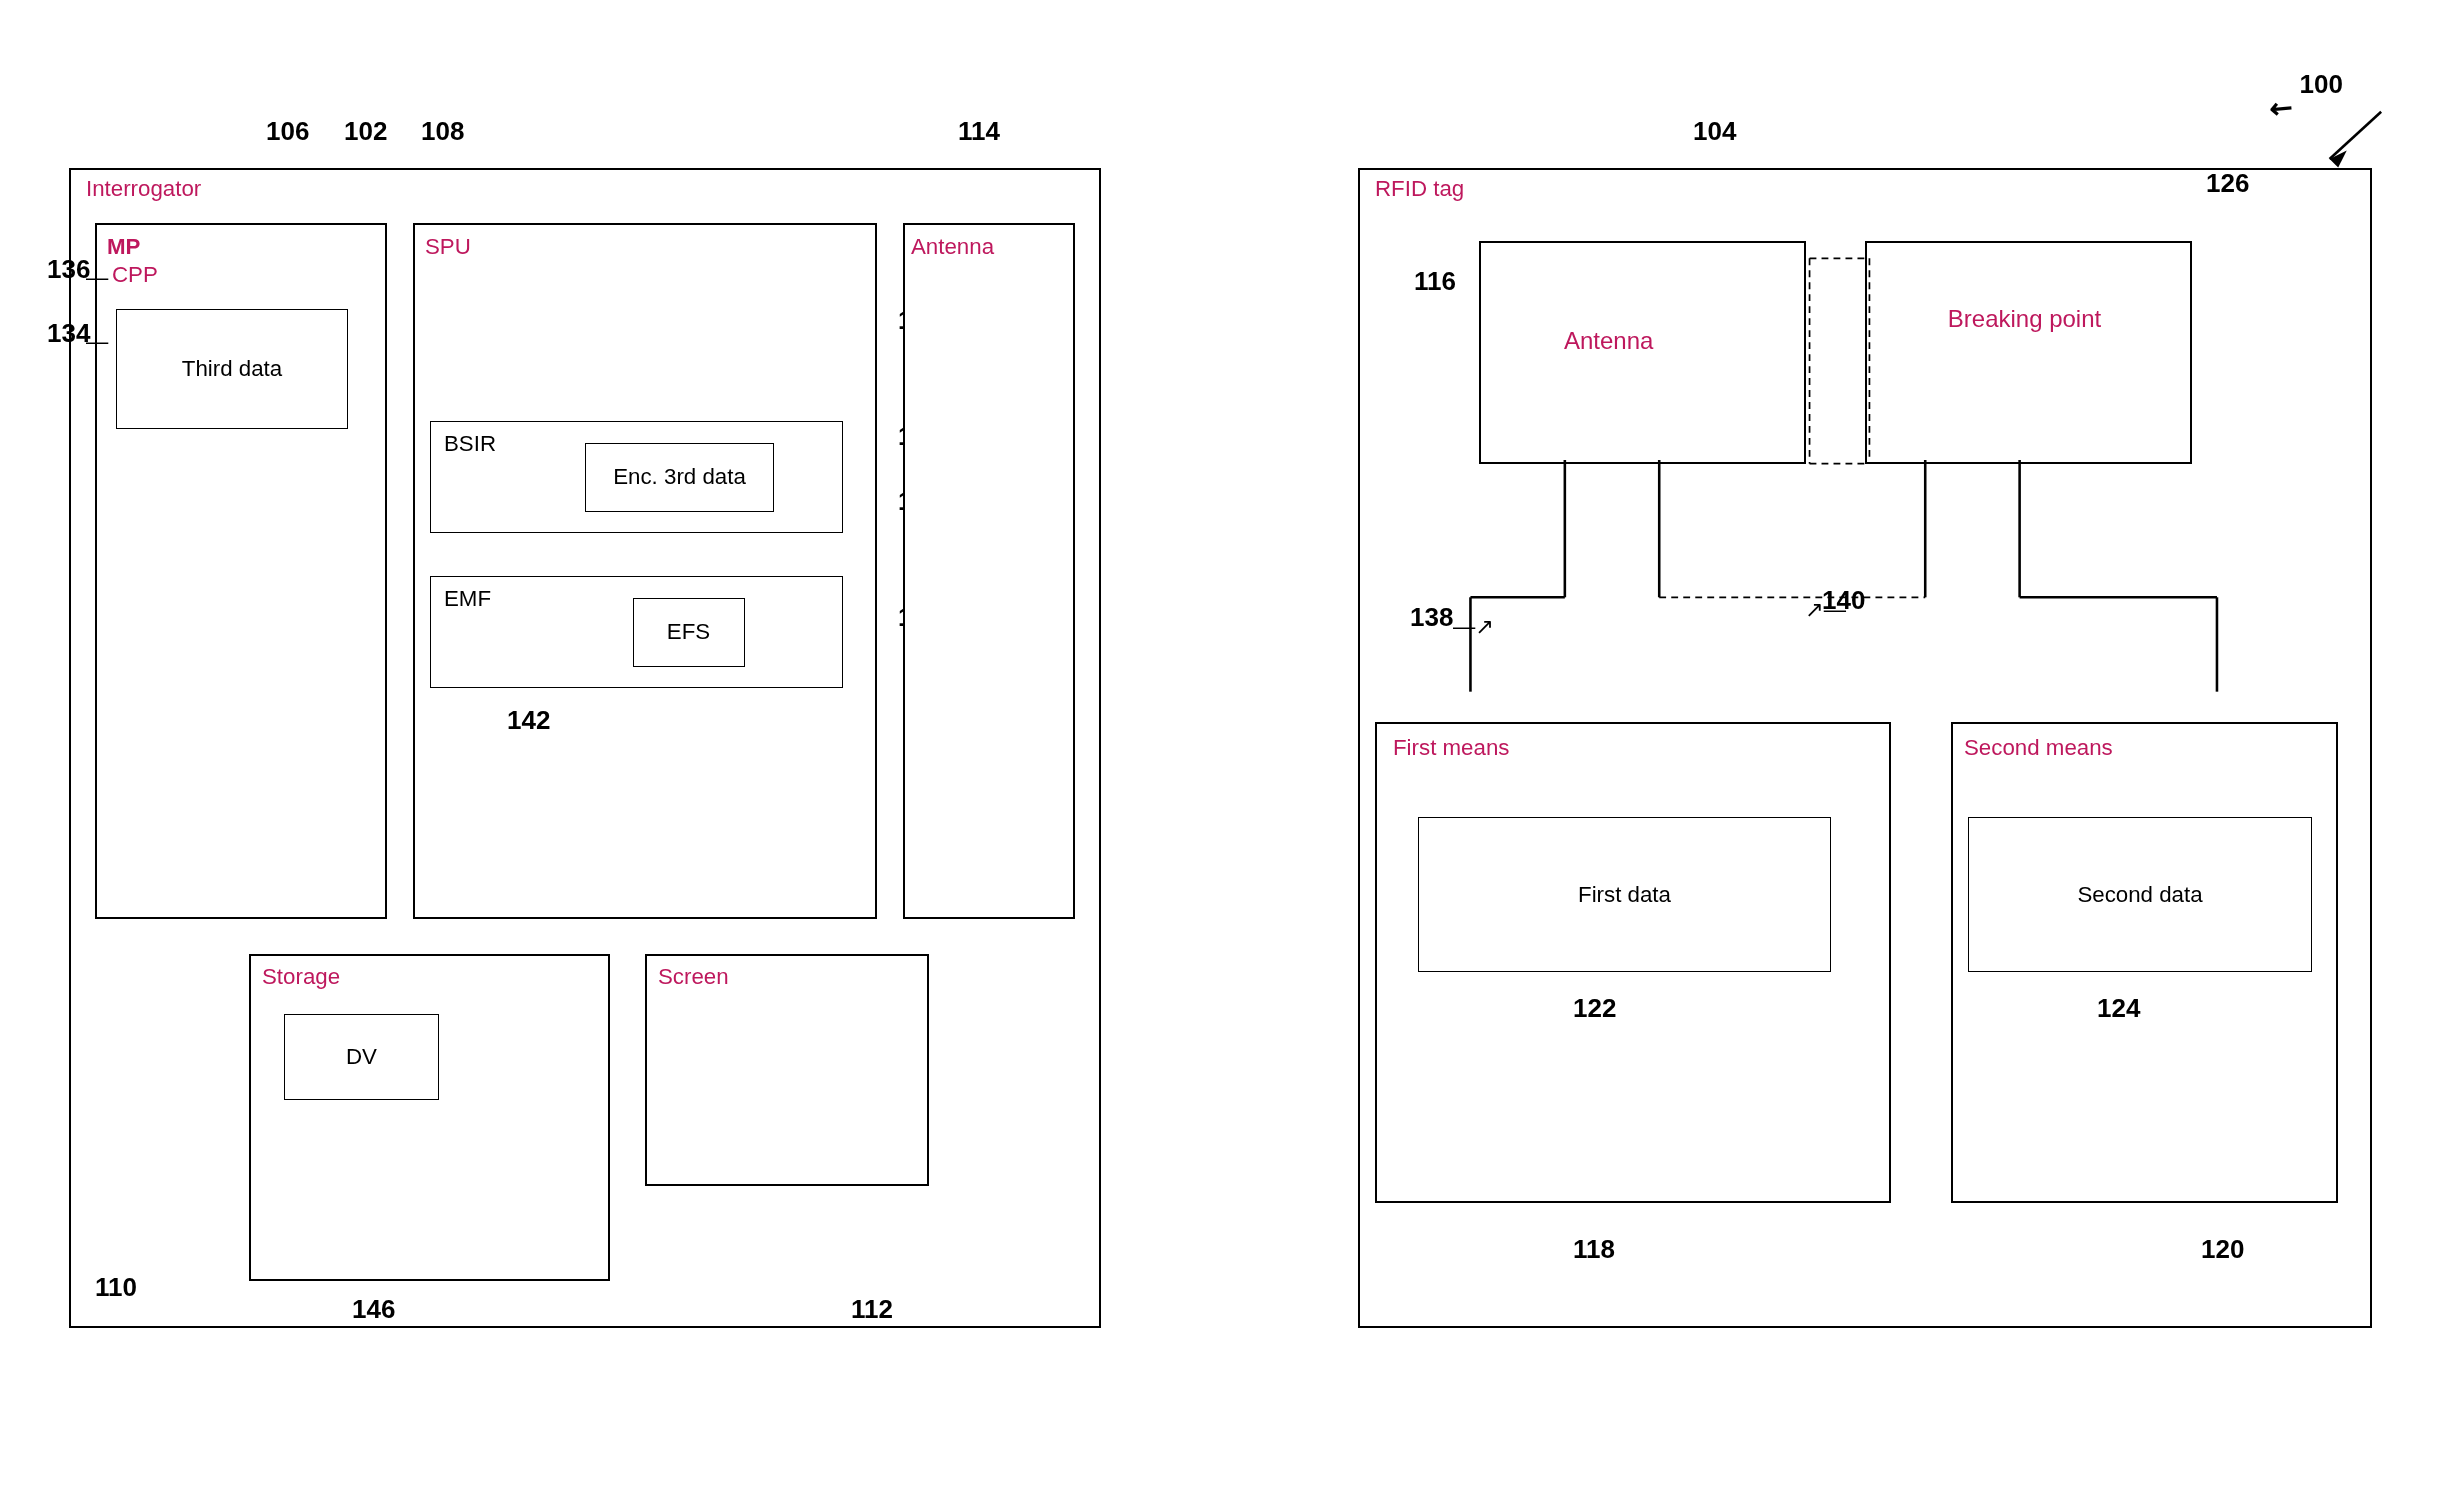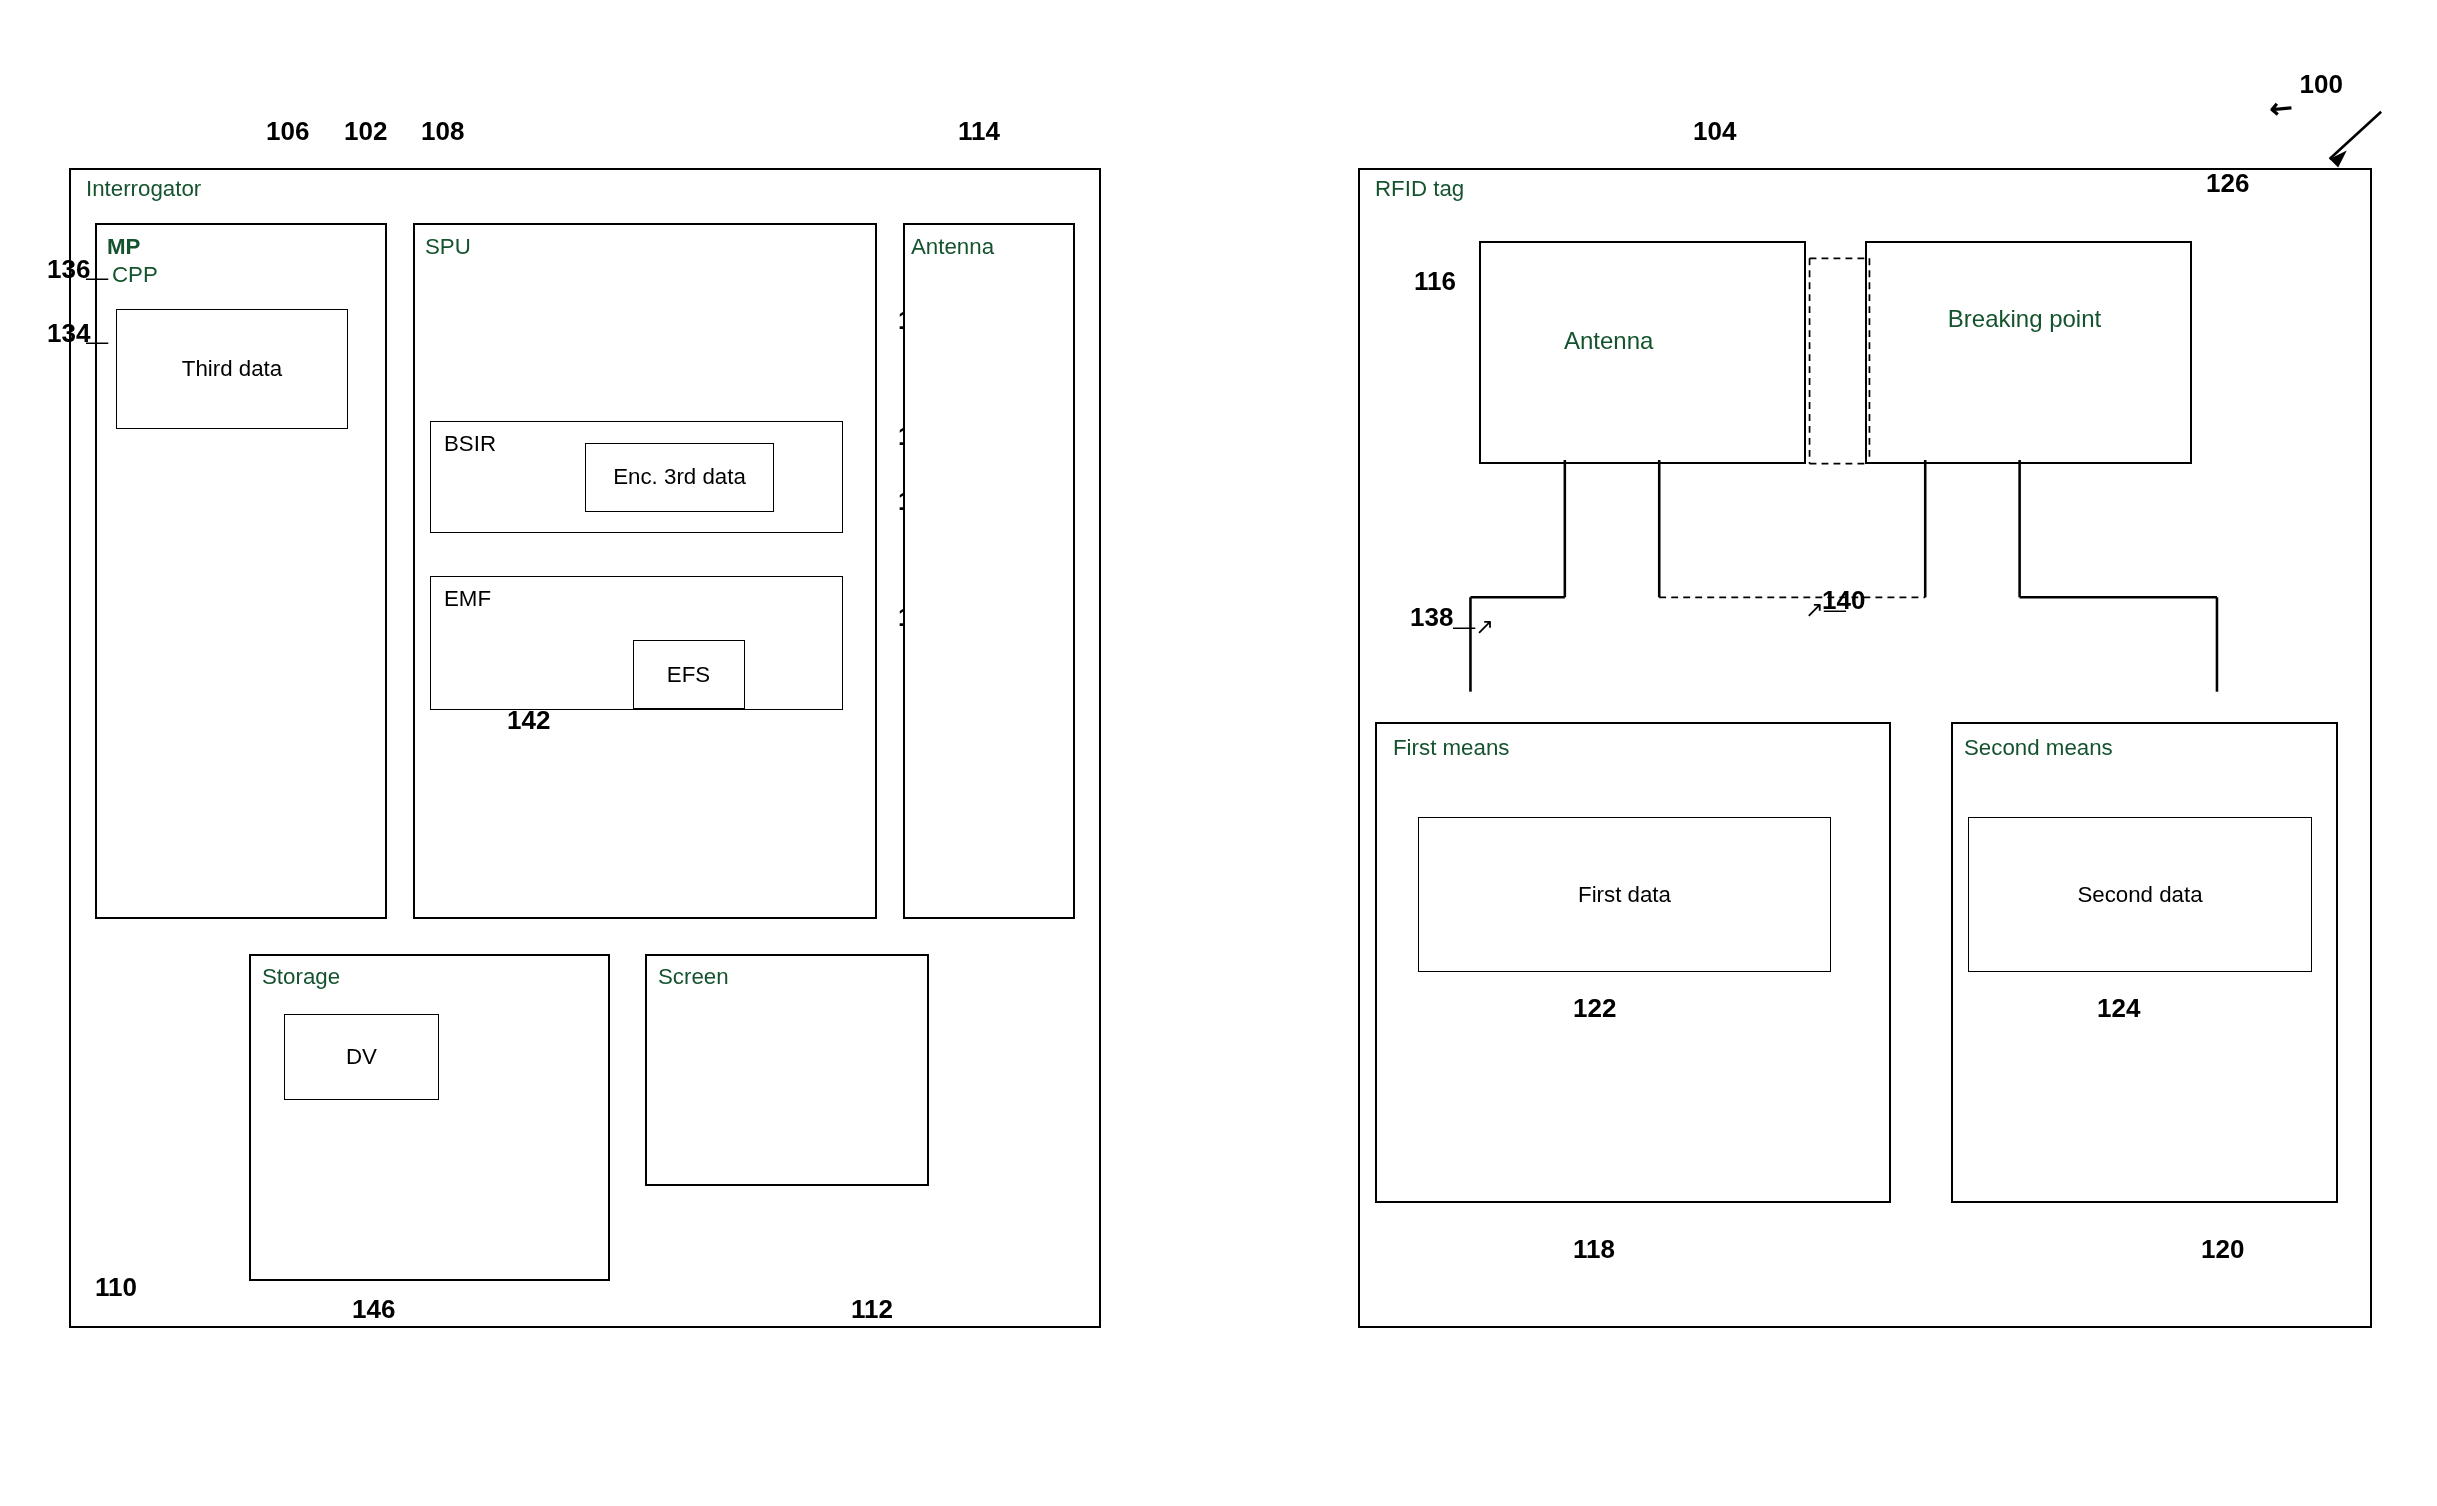--- a/index.html
+++ b/index.html
@@ -18,21 +18,21 @@
     }
     .box {
       position: absolute;
       border: 2.6px solid #000;
       background: #fff;
     }
     .label {
       position: absolute;
       font-size: 22.3px;
       font-weight: normal;
-      color: #14532d;
+      color: #be185d;
     }
     .label-bold {
       position: absolute;
       font-size: 26px;
       font-weight: bold;
       color: #000;
     }
     .inner-box {
       position: absolute;
       border: 1.7px solid #000;
@@ -119,21 +119,21 @@
     <span style="position:absolute; left:13px; top:8.6px; font-size:22.3px;">BSIR</span>
     <div class="inner-box" style="position:relative; width:189px; height:69px; left:43px;">
       <span>Enc. 3rd data</span>
     </div>
   </div>
 
   <div class="label-bold" style="left:898px; top:421px;">130</div>
 
   <div class="label-bold" style="left:898px; top:486px;">132</div>
 
-  <div class="inner-box" style="left:430px; top:576px; width:413px; height:134px;align-items:flex-end;">
+  <div class="inner-box" style="left:430px; top:576px; width:413px; height:112px;">
     <span style="position:absolute; left:13px; top:8.6px; font-size:22.3px;">EMF</span>
     <div class="inner-box" style="position:relative; width:112px; height:69px; left:52px;">
       <span>EFS</span>
     </div>
   </div>
 
   <div class="label-bold" style="left:898px; top:602px;">144</div>
 
   <div class="label-bold" style="left:507px; top:705px;">142</div>
 

